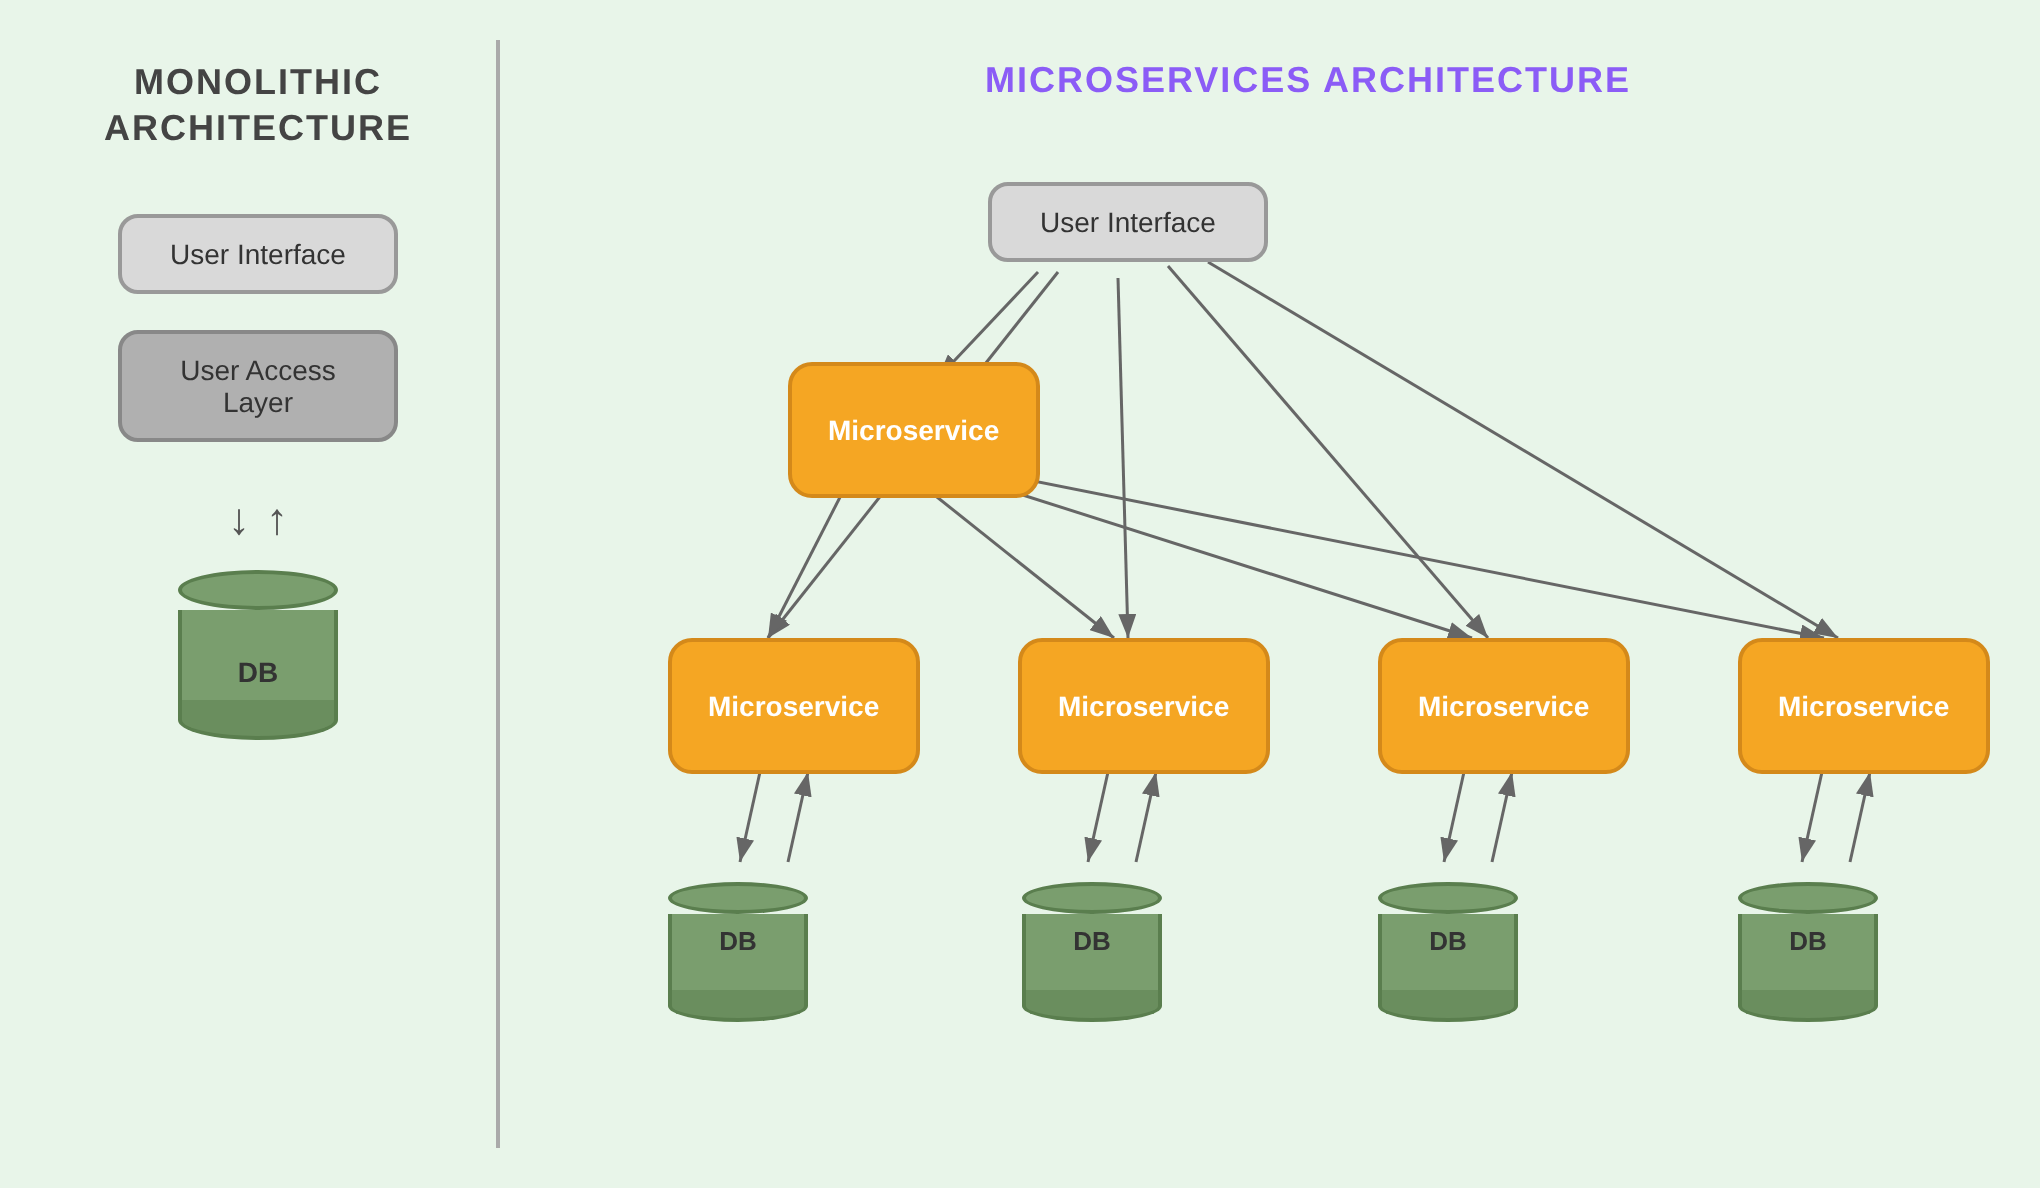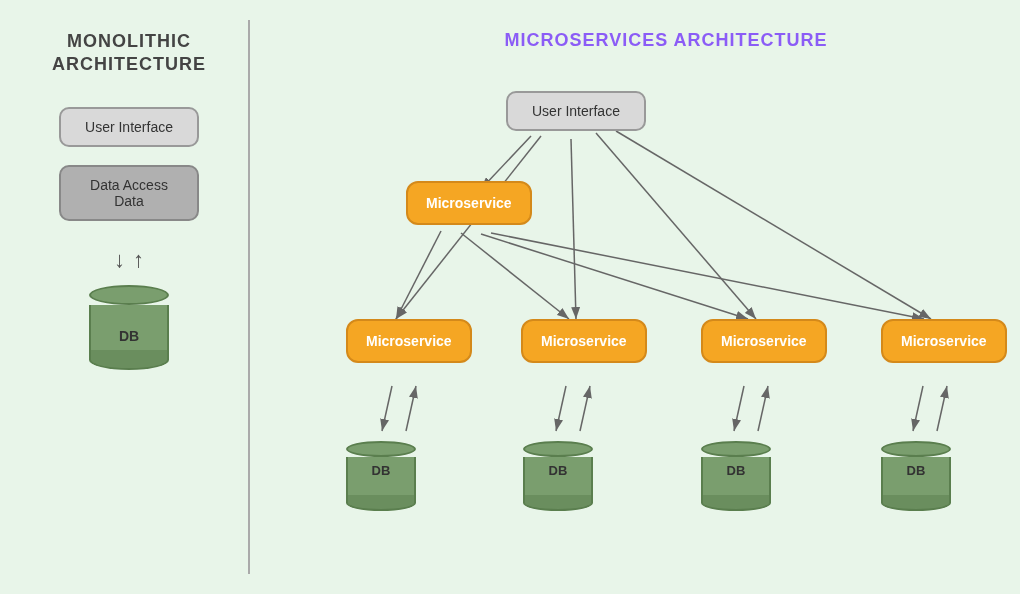--- a/index.html
+++ b/index.html
@@ -10,21 +10,21 @@
       height: 594px;
       overflow: hidden;
       position: relative;
     }
     .main-container {
       display: flex;
       width: 808px;
       height: 594px;
       background: #e8f5e9;
       padding: 20px;
-      gap: 16px;
+      gap: 4px;
     }
 
     
     .left-panel {
       width: 230px;
       min-width: 230px;
       display: flex;
       flex-direction: column;
       align-items: center;
       padding-top: 10px;
@@ -112,21 +112,21 @@
       text-align: center;
       letter-spacing: 1px;
       margin-bottom: 20px;
     }
 
     
     .ms-box {
       background: #f5a623;
       border: 2px solid #d4891a;
       border-radius: 12px;
-      padding: 12px 18px;
+      padding: 24px 18px;
       text-align: center;
       font-size: 14px;
       color: #fff;
       font-weight: bold;
       min-width: 100px;
     }
 
     
     .ui-box {
       background: #d9d9d9;
@@ -199,21 +199,21 @@
 <div class="main-container">
 
   <div class="left-panel">
     <div class="panel-title" style="white-space:pre-line;">MONOLITHIC
 ARCHITECTURE</div>
 
     <div class="mono-box">
       <span>User Interface</span>
     </div>
     <div class="mono-box dark">
-      <span>Data Access Data</span>
+      <span>User Access Layer</span>
     </div>
 
     <div style="display:flex; gap:8px; font-size:22px; color:#555; margin: 8px 0;">
       <span>↓</span>
       <span>↑</span>
     </div>
 
     <div class="db-cylinder">
       <div class="cyl-top"></div>
       <div class="cyl-body"></div>

